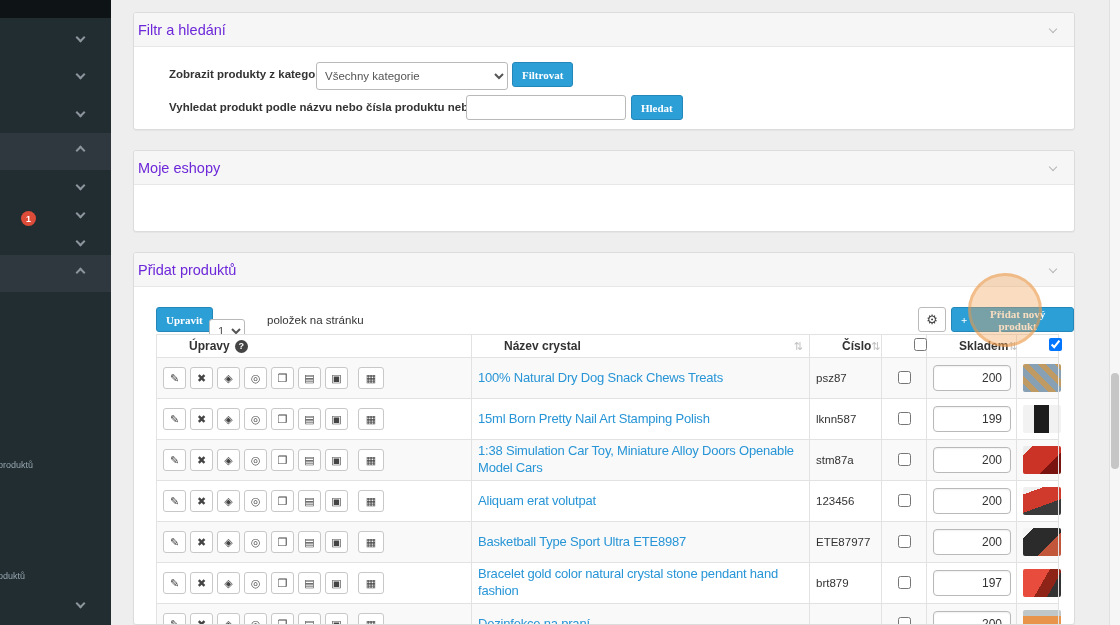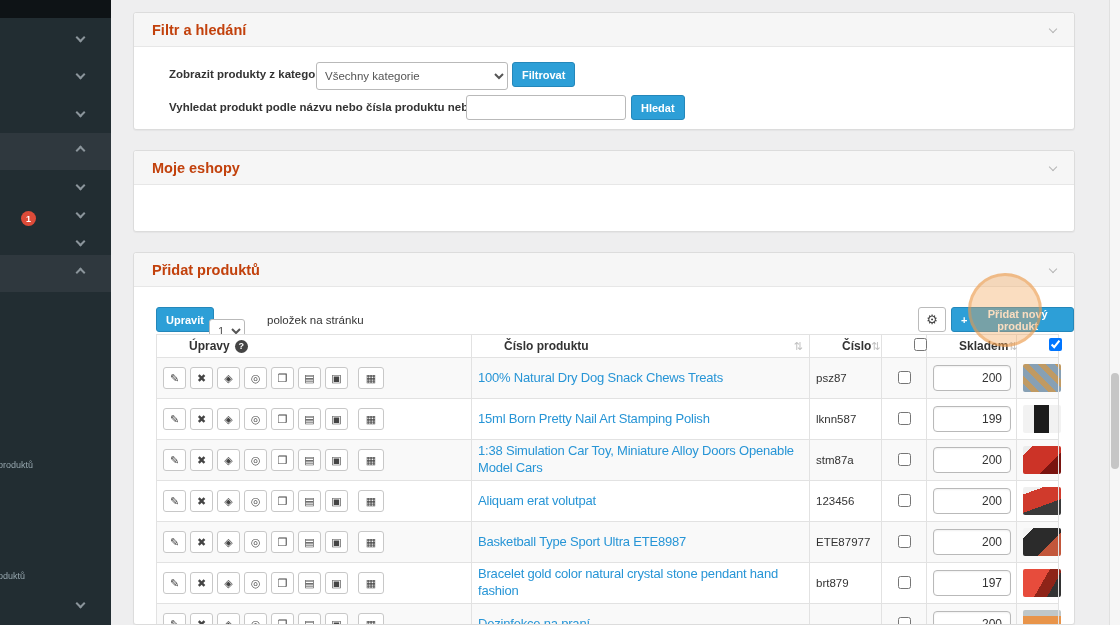--- a/index.html
+++ b/index.html
@@ -16,31 +16,31 @@
   .side-row .chev { position:absolute; right:27px; top:14px; }
   .side-badge { position:absolute; top:211px; left:21px; width:15px; height:15px; background:#dd4b39; border-radius:50%; color:#fff; font-size:9px; font-weight:700; display:flex; align-items:center; justify-content:center; }
   .side-frag { position:absolute; left:-2px; color:#95a5ad; font-size:9px; white-space:nowrap; overflow:hidden; width:36px; }
   .frag-top { top:460px; }
   .frag-bottom { top:571px; }
 
   
   .main { position:absolute; left:111px; top:0; width:1009px; height:625px; background:#eeeeef; }
   .panel { position:absolute; left:22px; width:942px; background:#fff; border:1px solid #dcdcdc; border-radius:3px; box-shadow:0 1px 1px rgba(0,0,0,.04); }
   .panel-hd { position:relative; height:34px; background:#f6f6f6; border-bottom:1px solid #e7e7e7; border-radius:3px 3px 0 0; }
-  .panel-title { position:absolute; left:18px; top:0; line-height:34px; font-size:14.5px; color:#c2410c;font-weight:bold; }
+  .panel-title { position:absolute; left:4px; top:0; line-height:34px; font-size:14.5px; color:#6d28d9; }
   .panel-chev { position:absolute; right:18px; top:13px; width:6px; height:6px; border-color:#b5b5b5; border-width:1.5px; }
 
   #panel-filter { top:12px; height:118px; }
   #panel-eshops { top:150px; height:82px; }
   #panel-products { top:252px; height:373px; overflow:hidden; }
 
   .form-label { position:absolute; font-size:11.5px; font-weight:700; color:#333; line-height:25px; white-space:nowrap; }
   .sel { position:absolute; height:28px; border:1px solid #b9b9b9; border-radius:3px; background:#fff; font-size:11.5px; color:#555; font-family:"Liberation Sans",sans-serif; padding:2px 4px; }
   .txt { position:absolute; height:25px; border:1px solid #b9b9b9; border-radius:3px; background:#fff; font-size:12px; padding:0 6px; font-family:"Liberation Sans",sans-serif; }
-  .btn-blue { position:absolute; height:25px; background:#2d9fd7; border:1px solid #2487ba; color:#fff; border-radius:3px; font-size:11px; font-weight:700; cursor:pointer; padding:0 9px; font-family:Liberation Sans, sans-serif; }
+  .btn-blue { position:absolute; height:25px; background:#2d9fd7; border:1px solid #2487ba; color:#fff; border-radius:3px; font-size:11px; font-weight:700; cursor:pointer; padding:0 9px; font-family:Liberation Serif, serif; }
 
   
   .btn-white { position:absolute; height:25px; background:#fff; border:1px solid #bbb; border-radius:3px; font-size:13px; color:#444; cursor:pointer; padding:0 7px; }
   .psize-label { position:absolute; font-size:11.5px; color:#333; line-height:24px; white-space:nowrap; }
   .add-btn { display:inline-flex; align-items:center; gap:4px; }
   .click-highlight { position:absolute; left:834px; top:20px; width:74px; height:74px; border-radius:50%; background:rgba(242,166,90,.38); border:3px solid rgba(233,150,70,.45); z-index:5; pointer-events:none; }
 
   
   table { position:absolute; left:22px; top:81px; width:902px; border-collapse:collapse; table-layout:fixed; font-size:11.5px; }
   th, td { border:1px solid #e2e2e2; padding:0 6px; vertical-align:middle; }
@@ -166,21 +166,21 @@
       <thead>
         <tr>
           <th>
               <span class="th-flex">
                 <span>Úpravy</span>
                 <span class="help-ico">?</span>
               </span>
             </th>
           <th>
               <span class="th-flex">
-                <span>Číslo produktu</span>
+                <span>Název crystal</span>
                 <span class="sort-ico">⇅</span>
               </span>
             </th>
           <th>
               <span class="th-flex">
                 <span>Číslo</span>
                 <span class="sort-ico">⇅</span>
               </span>
             </th>
           <th class="td-center"><input type="checkbox" style=""></th>

